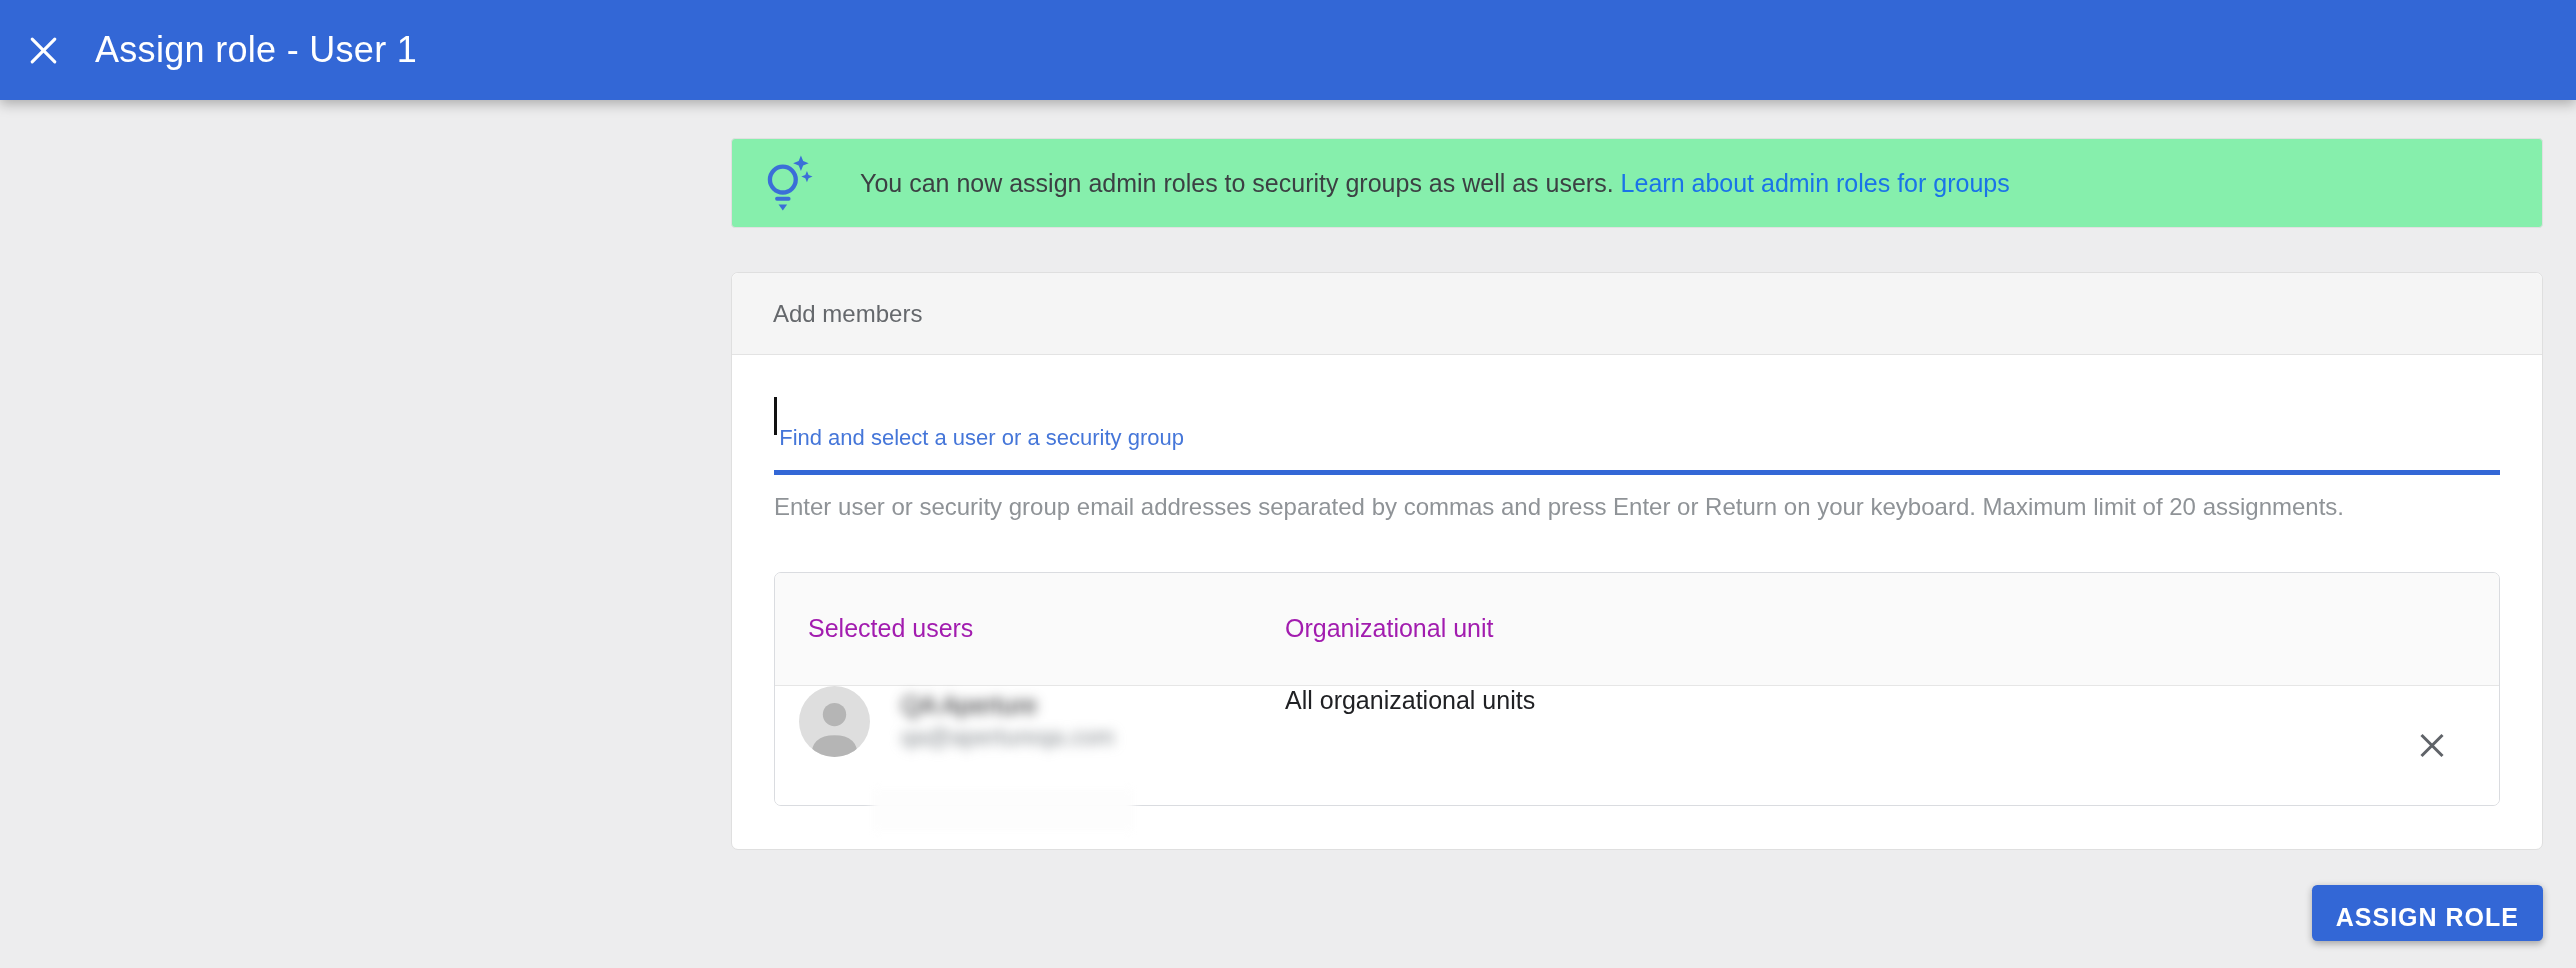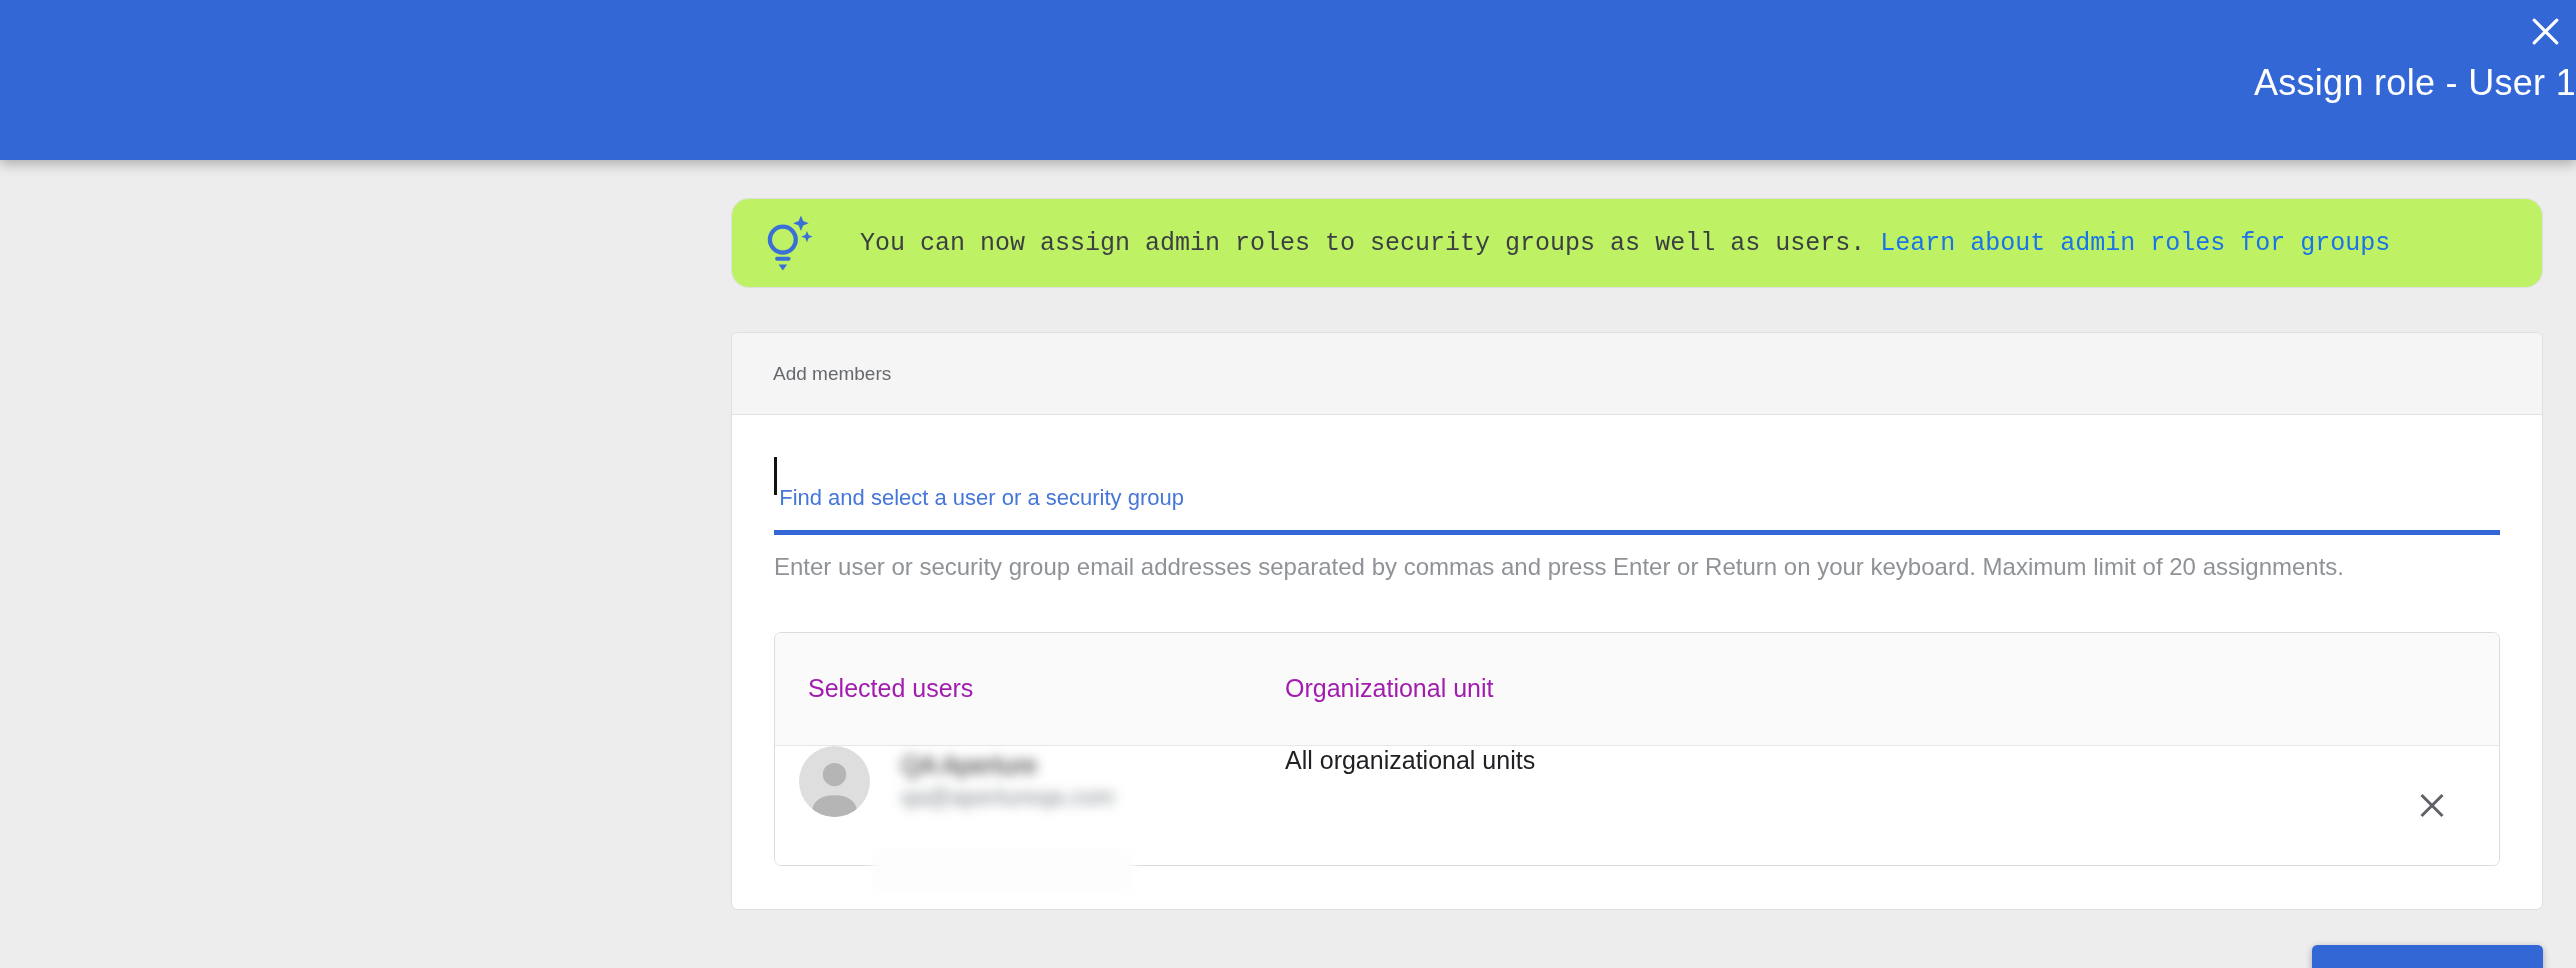--- a/index.html
+++ b/index.html
@@ -7,27 +7,26 @@
     margin: 0; padding: 0;
     width: 2576px; height: 969px;
     background: #ededee;
     font-family: "Liberation Sans", sans-serif;
     overflow: hidden;
   }
 
   
   .appbar {
     position: relative;
-    height: 160px;
+    height: 100px;
     background: #3367d6;
     display: flex;
-    align-items: flex-end;
+    align-items: center;
     box-shadow: 0 4.3px 12px rgba(0,0,0,0.28);
     z-index: 10;
-    flex-direction: column;
   }
   .appbar .close-btn {
     width: 62px; height: 62px;
     margin-left: 12px;
     background: transparent;
     border: none;
     display: flex; align-items: center; justify-content: center;
     cursor: pointer;
     padding: 0;
   }
@@ -42,27 +41,26 @@
   
   .content {
     width: 1812px;
     margin-left: 731px;
   }
 
   
   .banner {
     margin-top: 38px;
     height: 90px;
-    background: #bef264;
+    background: #86efac;
     border: 0.9px solid #e0e0e0;
-    border-radius: 18px;
+    border-radius: 4px;
     display: flex;
     align-items: center;
     padding: 0 35px 0 31px;
-    font-family: Liberation Mono, monospace;
   }
   .banner .bulb { flex: 0 0 auto; width: 50px; height: 62px; }
   .banner .banner-text {
     margin-left: 47px;
     font-size: 25px;
     color: #3c4043;
   }
   .banner .banner-link {
     color: #1a73e8;
     text-decoration: none;
@@ -77,21 +75,21 @@
     border-radius: 7px;
   }
   .card-header {
     height: 82px;
     background: #f5f5f5;
     border-bottom: 0.9px solid #e3e3e3;
     border-radius: 7px 7px 0 0;
     display: flex;
     align-items: center;
     padding-left: 41px;
-    font-size: 19px;
+    font-size: 24px;
     color: #65686c;
   }
   .card-body { padding: 0 42px 43px 42px; }
 
   
   .search-wrap { position: relative; padding-top: 35px; }
   .search-input {
     display: block;
     width: 100%;
     height: 57px;

